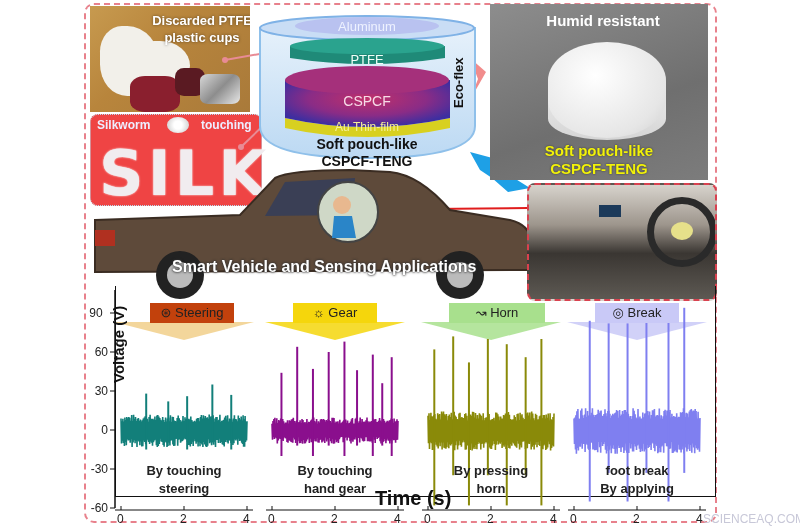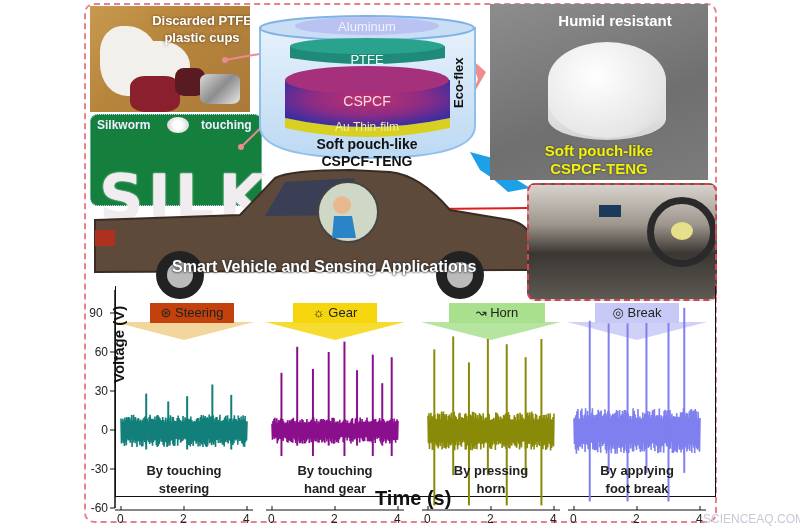--- a/index.html
+++ b/index.html
@@ -6,22 +6,22 @@
   body{width:800px;height:530px;position:relative;overflow:hidden;font-family:"Liberation Sans",sans-serif;}
   .frame{position:absolute;left:84px;top:3px;width:633px;height:520px;border:2px dashed #e8818c;border-radius:10px;box-sizing:border-box;}
   .abs{position:absolute;}
   
   #ptfe-photo{left:90px;top:6px;width:160px;height:106px;background:linear-gradient(135deg,#c79a4f 0%,#b8853c 40%,#a97a3a 100%);overflow:hidden;}
   #ptfe-photo .cup{position:absolute;background:#f2f0ea;border-radius:40% 60% 50% 50%;}
   #ptfe-photo .wrap{position:absolute;background:#8a1f2e;border-radius:30%;}
   #ptfe-photo .foil{position:absolute;background:linear-gradient(135deg,#d9d9d9,#8d8d8d,#e8e8e8);border-radius:20%;}
   .photo-label{color:#fff;font-weight:bold;font-size:13px;text-align:center;text-shadow:0 0 3px rgba(0,0,0,.5);}
   
-  #silk-panel{left:90px;top:114px;width:170px;height:90px;background:#15803d;border-radius:8px;border:1px dotted #bde;}
-  #silk-panel .silk-word{position:absolute;left:8px;top:22px;font-size:62px;font-weight:bold;color:#f1ecef;letter-spacing:4px;font-family:"DejaVu Sans",sans-serif;text-shadow:0 0 2px #fff;margin-top:24px;}
+  #silk-panel{left:90px;top:114px;width:170px;height:90px;background:#ef4444;border-radius:8px;border:1px dotted #bde;}
+  #silk-panel .silk-word{position:absolute;left:8px;top:22px;font-size:62px;font-weight:bold;color:#f1ecef;letter-spacing:4px;font-family:"DejaVu Sans",sans-serif;text-shadow:0 0 2px #fff;}
   
   #device{left:255px;top:8px;width:225px;height:160px;}
   
   #humid-photo{left:490px;top:4px;width:218px;height:176px;background:linear-gradient(160deg,#8d8d8d,#6f6f6f 60%,#7c7c7c);overflow:hidden;}
   #humid-photo .puck{position:absolute;left:58px;top:38px;width:118px;height:96px;background:radial-gradient(ellipse at 40% 35%,#ffffff,#e6e6e6 70%,#cfcfcf);border-radius:50%/40%;}
   #humid-photo .puck-side{position:absolute;left:58px;top:82px;width:118px;height:54px;background:linear-gradient(#ececec,#d5d5d5);border-radius:0 0 50% 50%/0 0 40% 40%;}
   .yellow-label{color:#f2f20a;font-weight:bold;font-size:15px;text-align:center;line-height:18px;text-shadow:0 0 2px #333;}
   
   #car{left:90px;top:160px;width:450px;height:140px;}
   #interior{left:527px;top:183px;width:186px;height:114px;border:2px dashed #d9414f;border-radius:8px;background:linear-gradient(180deg,#d7d3cc 0%,#9d958c 35%,#3a3632 60%,#5d5953 100%);overflow:hidden;}
@@ -95,21 +95,21 @@
   <text x="112" y="98" text-anchor="middle" font-size="14" fill="#f7dbe8" font-family="Liberation Sans, sans-serif">CSPCF</text>
   <text x="112" y="123" text-anchor="middle" font-size="12" fill="#f4ef9a" font-family="Liberation Sans, sans-serif">Au Thin-film</text>
   <text x="0" y="0" transform="translate(208,100) rotate(-90)" font-size="13" font-weight="bold" fill="#111" font-family="Liberation Sans, sans-serif">Eco-flex</text>
   <text x="112" y="141" text-anchor="middle" font-size="14" font-weight="bold" fill="#111" font-family="Liberation Sans, sans-serif">Soft pouch-like</text>
   <text x="112" y="158" text-anchor="middle" font-size="14" font-weight="bold" fill="#111" font-family="Liberation Sans, sans-serif">CSPCF-TENG</text>
 </svg>
 
 <div id="humid-photo" class="abs">
   <div class="puck-side"></div>
   <div class="puck"></div>
-  <div class="abs" style="left:16px;top:8px;width:218px;text-align:center;color:#fff;font-weight:bold;font-size:15px;">Humid resistant</div>
+  <div class="abs" style="left:4px;top:8px;width:218px;text-align:center;color:#fff;font-weight:bold;font-size:15px;">Humid resistant</div>
   <div class="abs yellow-label" style="left:0;top:138px;width:218px;">
     <div>Soft pouch-like</div>
     <div>CSPCF-TENG</div>
   </div>
 </div>
 
 <svg id="car" class="abs" viewBox="0 0 450 140">
   <path d="M5,60 L150,55 L185,18 Q200,10 260,10 L300,12 Q330,15 360,50 L420,60 Q440,65 440,80 L440,110 L5,112 Z" fill="#5e4a3a" stroke="#3a2c22" stroke-width="2"></path>
   <path d="M195,22 L265,18 L262,55 L175,56 Z" fill="#3a3f55"></path>
   <circle cx="258" cy="52" r="30" fill="#cfd8c7" stroke="#444" stroke-width="2"></circle>
@@ -225,18 +225,18 @@
       <div>By touching</div>
       <div>hand gear</div>
     </div>
     <div class="banner" style="left: 449px; top: 303px; width: 96px; background: rgb(168, 224, 141);"><span>↝ </span><span>Horn</span></div>
     <div class="panel-caption" style="left: 431px; top: 462px; width: 120px;">
       <div>By pressing</div>
       <div>horn</div>
     </div>
     <div class="banner" style="left: 595px; top: 303px; width: 84px; background: rgb(201, 201, 247);"><span>◎ </span><span>Break</span></div>
     <div class="panel-caption" style="left: 577px; top: 462px; width: 120px;">
+      <div>foot break</div>
       <div>By applying</div>
-      <div>foot break</div>
     </div>
   </div>
 
 <div class="watermark">SCIENCEAQ.COM</div>
 
 </body></html>

